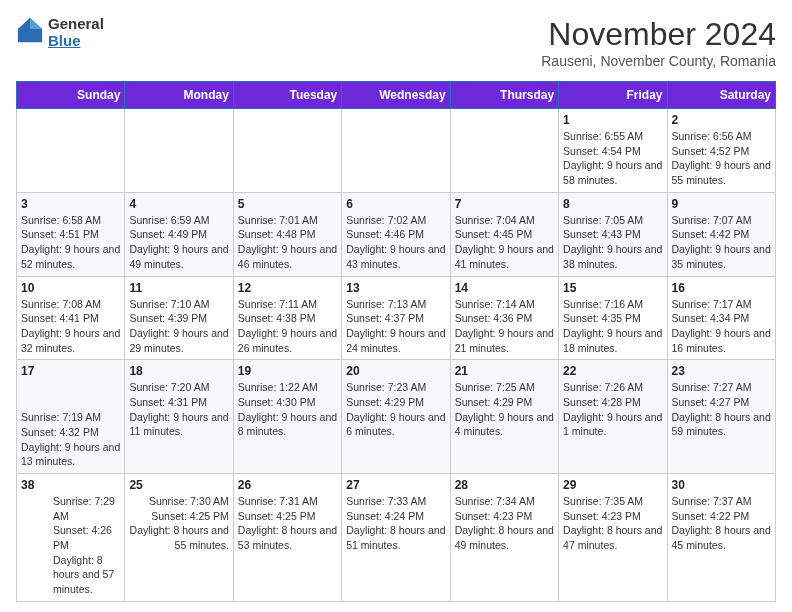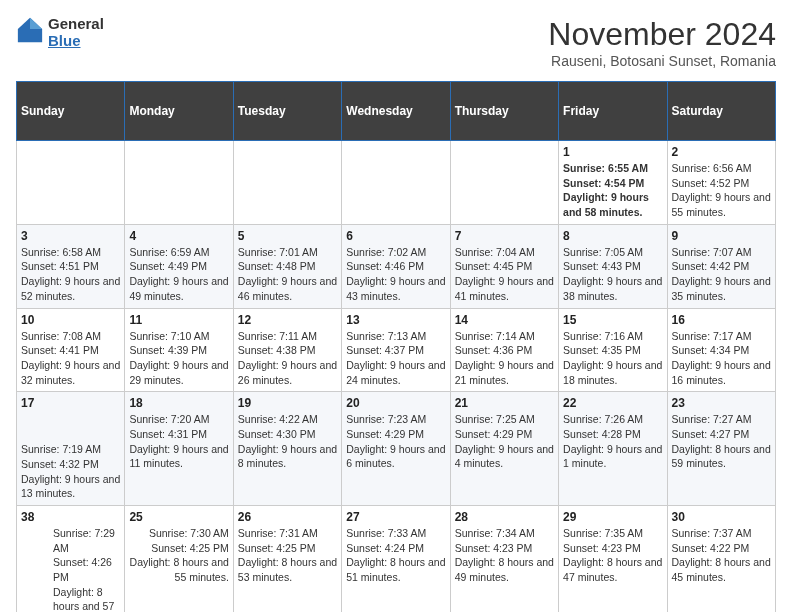--- a/index.html
+++ b/index.html
@@ -51,24 +51,24 @@
     .subtitle {
       font-size: 14px;
       color: #555;
     }
     .calendar {
       width: 100%;
       border-collapse: collapse;
       font-size: 11px;
     }
     .calendar th {
-      background: #404040;
+      background: #6d28d9;
       color: #fff;
-      padding: 22px 4px;
-      text-align: left;
+      padding: 6px 4px;
+      text-align: right;
       font-size: 12px;
       border: 1px solid #2a6db5;
     }
     .calendar td {
       border: 1px solid #ccc;
       vertical-align: top;
       padding: 4px;
       width: calc(100% / 7);
       min-height: 80px;
       background: #fff;
@@ -100,21 +100,21 @@
       <polygon points="15,2 28,14 28,28 2,28 2,14" fill="#2a6db5"></polygon>
       <polygon points="15,2 28,14 15,14" fill="#5a9fd4"></polygon>
     </svg>
     <div class="logo-text">
       <span class="logo-general">General</span>
       <span class="logo-blue">Blue</span>
     </div>
   </div>
   <div class="title-area">
     <div class="month-title">November 2024</div>
-    <div class="subtitle">Rauseni, Botosani Sunset, Romania</div>
+    <div class="subtitle">Rauseni, November County, Romania</div>
   </div>
 </div>
 
 <table class="calendar">
   <thead>
     <tr>
     <th>Sunday</th>
         <th>Monday</th>
         <th>Tuesday</th>
         <th>Wednesday</th>
@@ -125,21 +125,21 @@
   </thead>
   <tbody id="calendar-body">
   <tr>
         <td class="empty-cell"></td>
         <td class="empty-cell"></td>
         <td class="empty-cell"></td>
         <td class="empty-cell"></td>
         <td class="empty-cell"></td>
         <td>
           <div class="day-number">1</div>
-          <div class="day-detail" style="white-space: pre-line; font-weight: bold;">Sunrise: 6:55 AM
+          <div class="day-detail" style="white-space: pre-line;">Sunrise: 6:55 AM
 Sunset: 4:54 PM
 Daylight: 9 hours and 58 minutes.</div>
         </td>
         <td>
           <div class="day-number">2</div>
           <div class="day-detail" style="white-space: pre-line;">Sunrise: 6:56 AM
 Sunset: 4:52 PM
 Daylight: 9 hours and 55 minutes.</div>
         </td>
       </tr>
@@ -239,21 +239,21 @@
 Daylight: 9 hours and 13 minutes.</div>
         </td>
         <td>
           <div class="day-number">18</div>
           <div class="day-detail" style="white-space: pre-line;">Sunrise: 7:20 AM
 Sunset: 4:31 PM
 Daylight: 9 hours and 11 minutes.</div>
         </td>
         <td>
           <div class="day-number">19</div>
-          <div class="day-detail" style="white-space: pre-line;">Sunrise: 4:22 AM
+          <div class="day-detail" style="white-space: pre-line;">Sunrise: 1:22 AM
 Sunset: 4:30 PM
 Daylight: 9 hours and 8 minutes.</div>
         </td>
         <td>
           <div class="day-number">20</div>
           <div class="day-detail" style="white-space: pre-line;">Sunrise: 7:23 AM
 Sunset: 4:29 PM
 Daylight: 9 hours and 6 minutes.</div>
         </td>
         <td>

